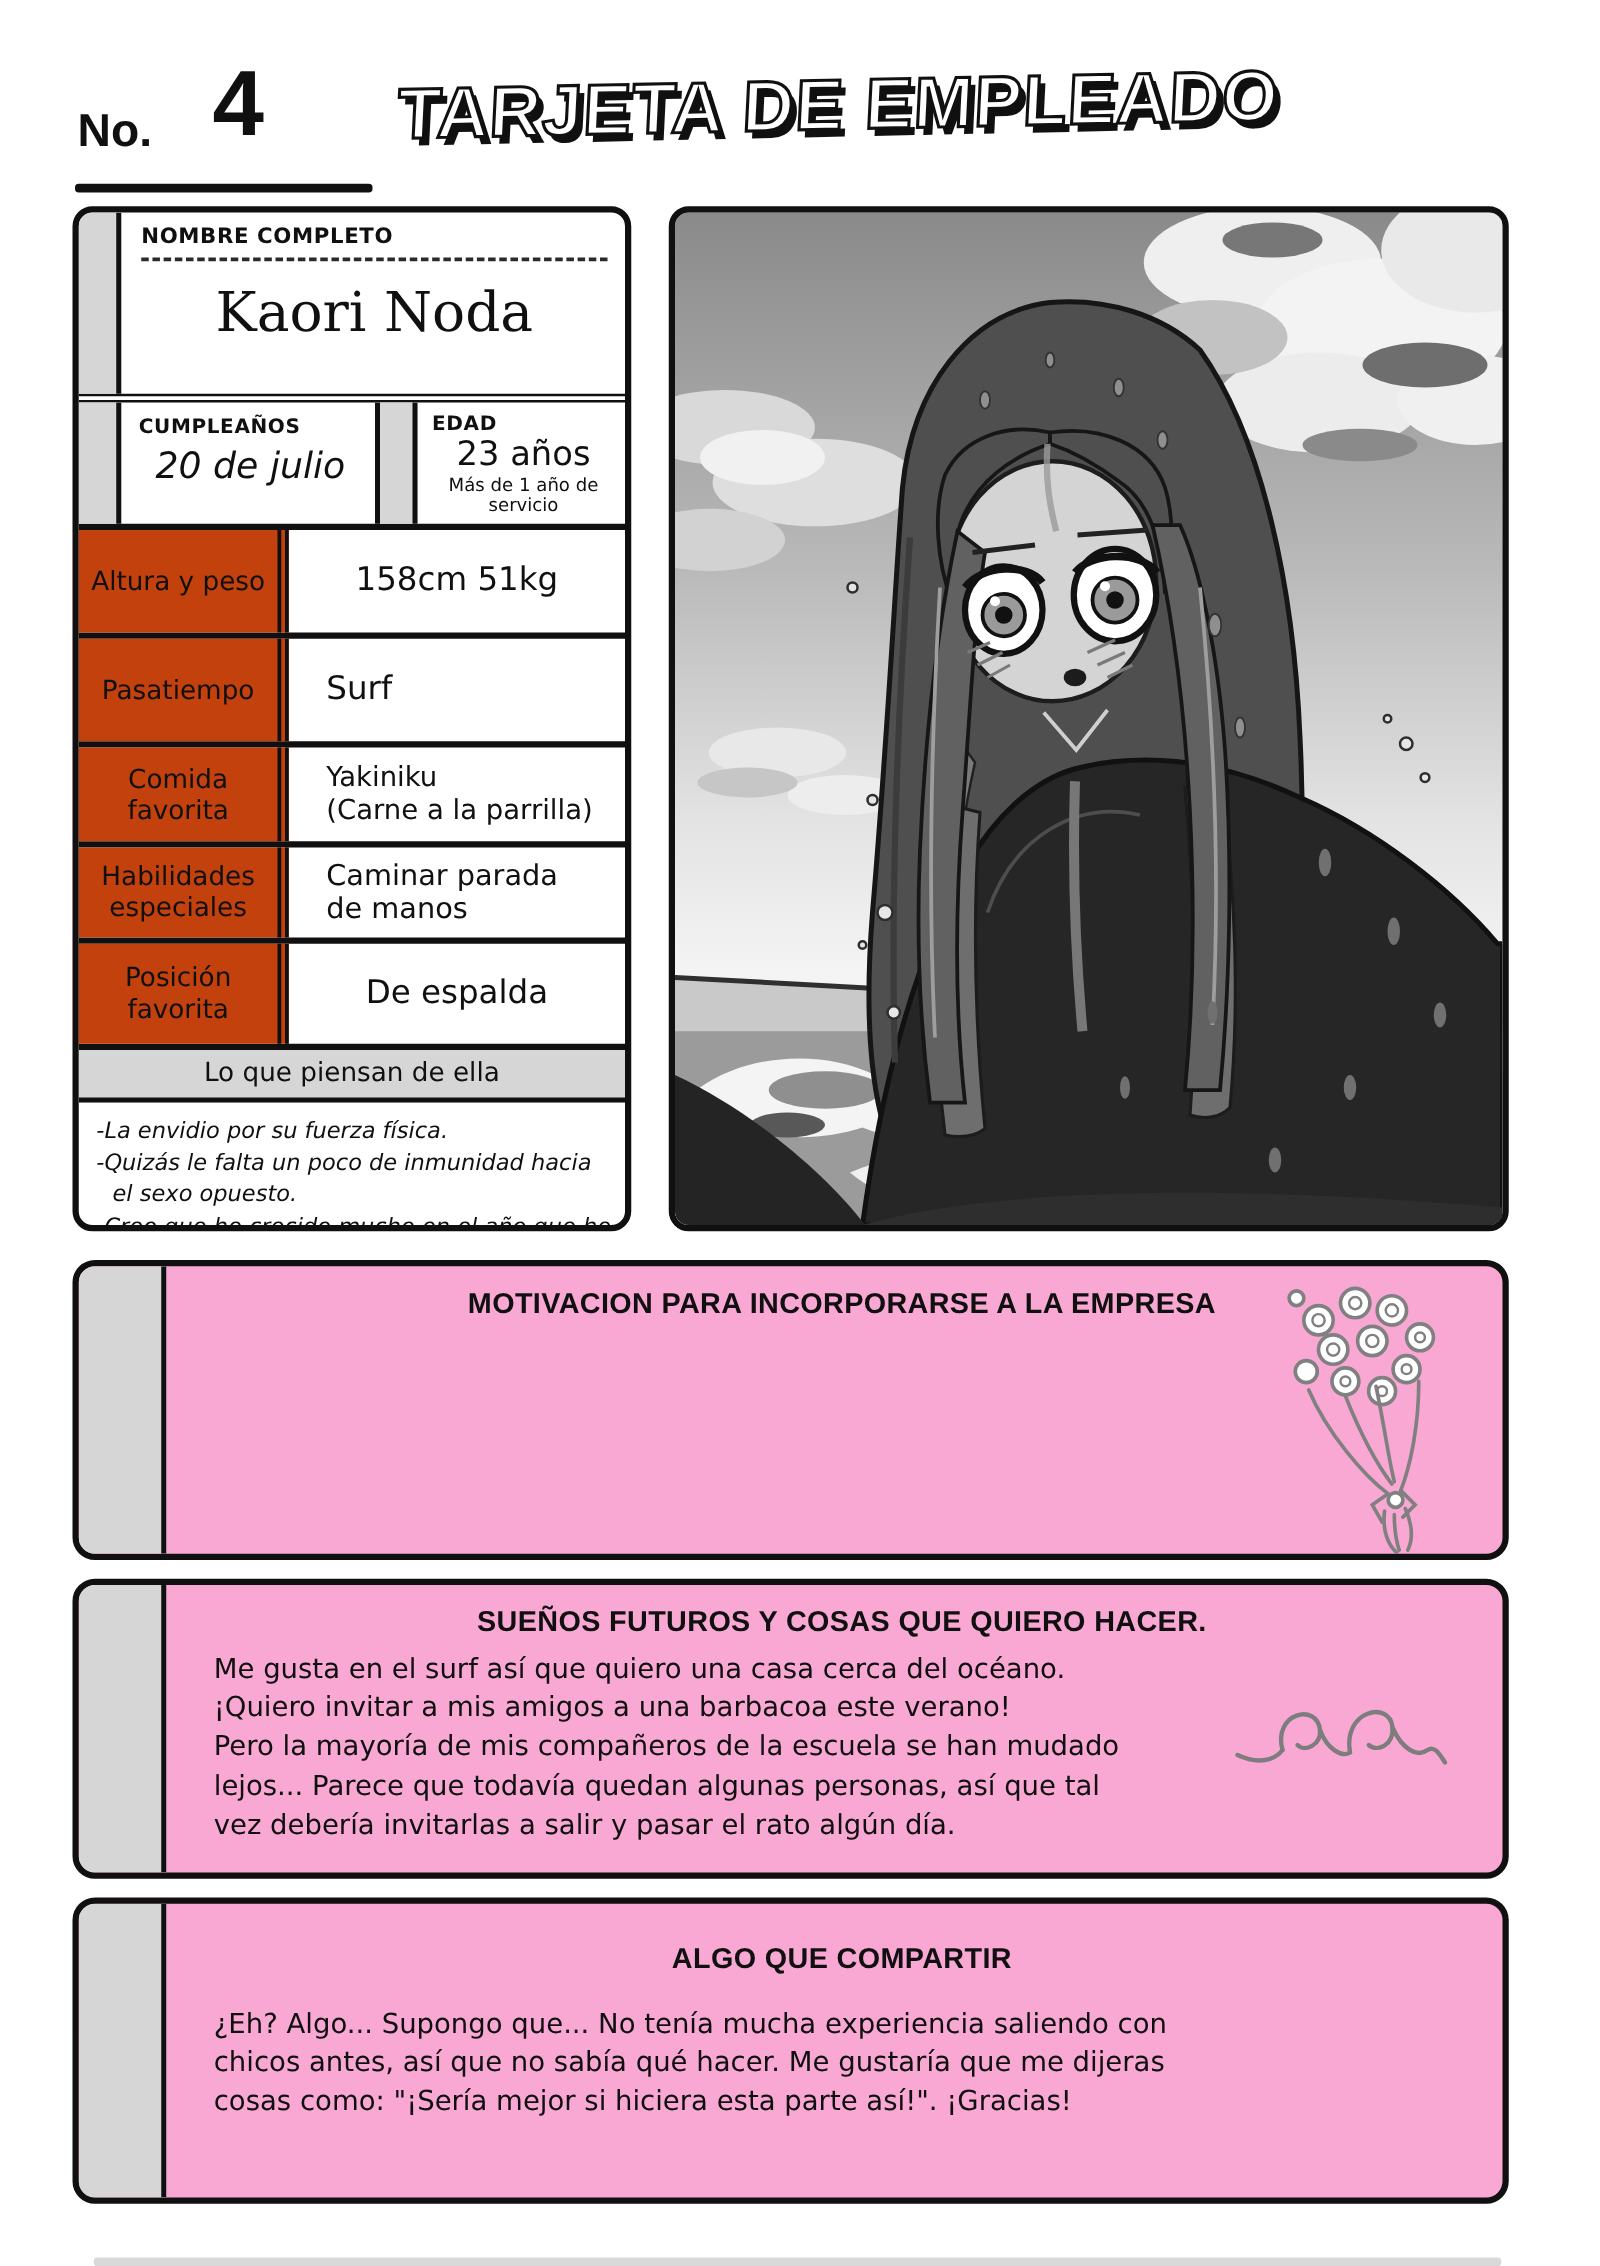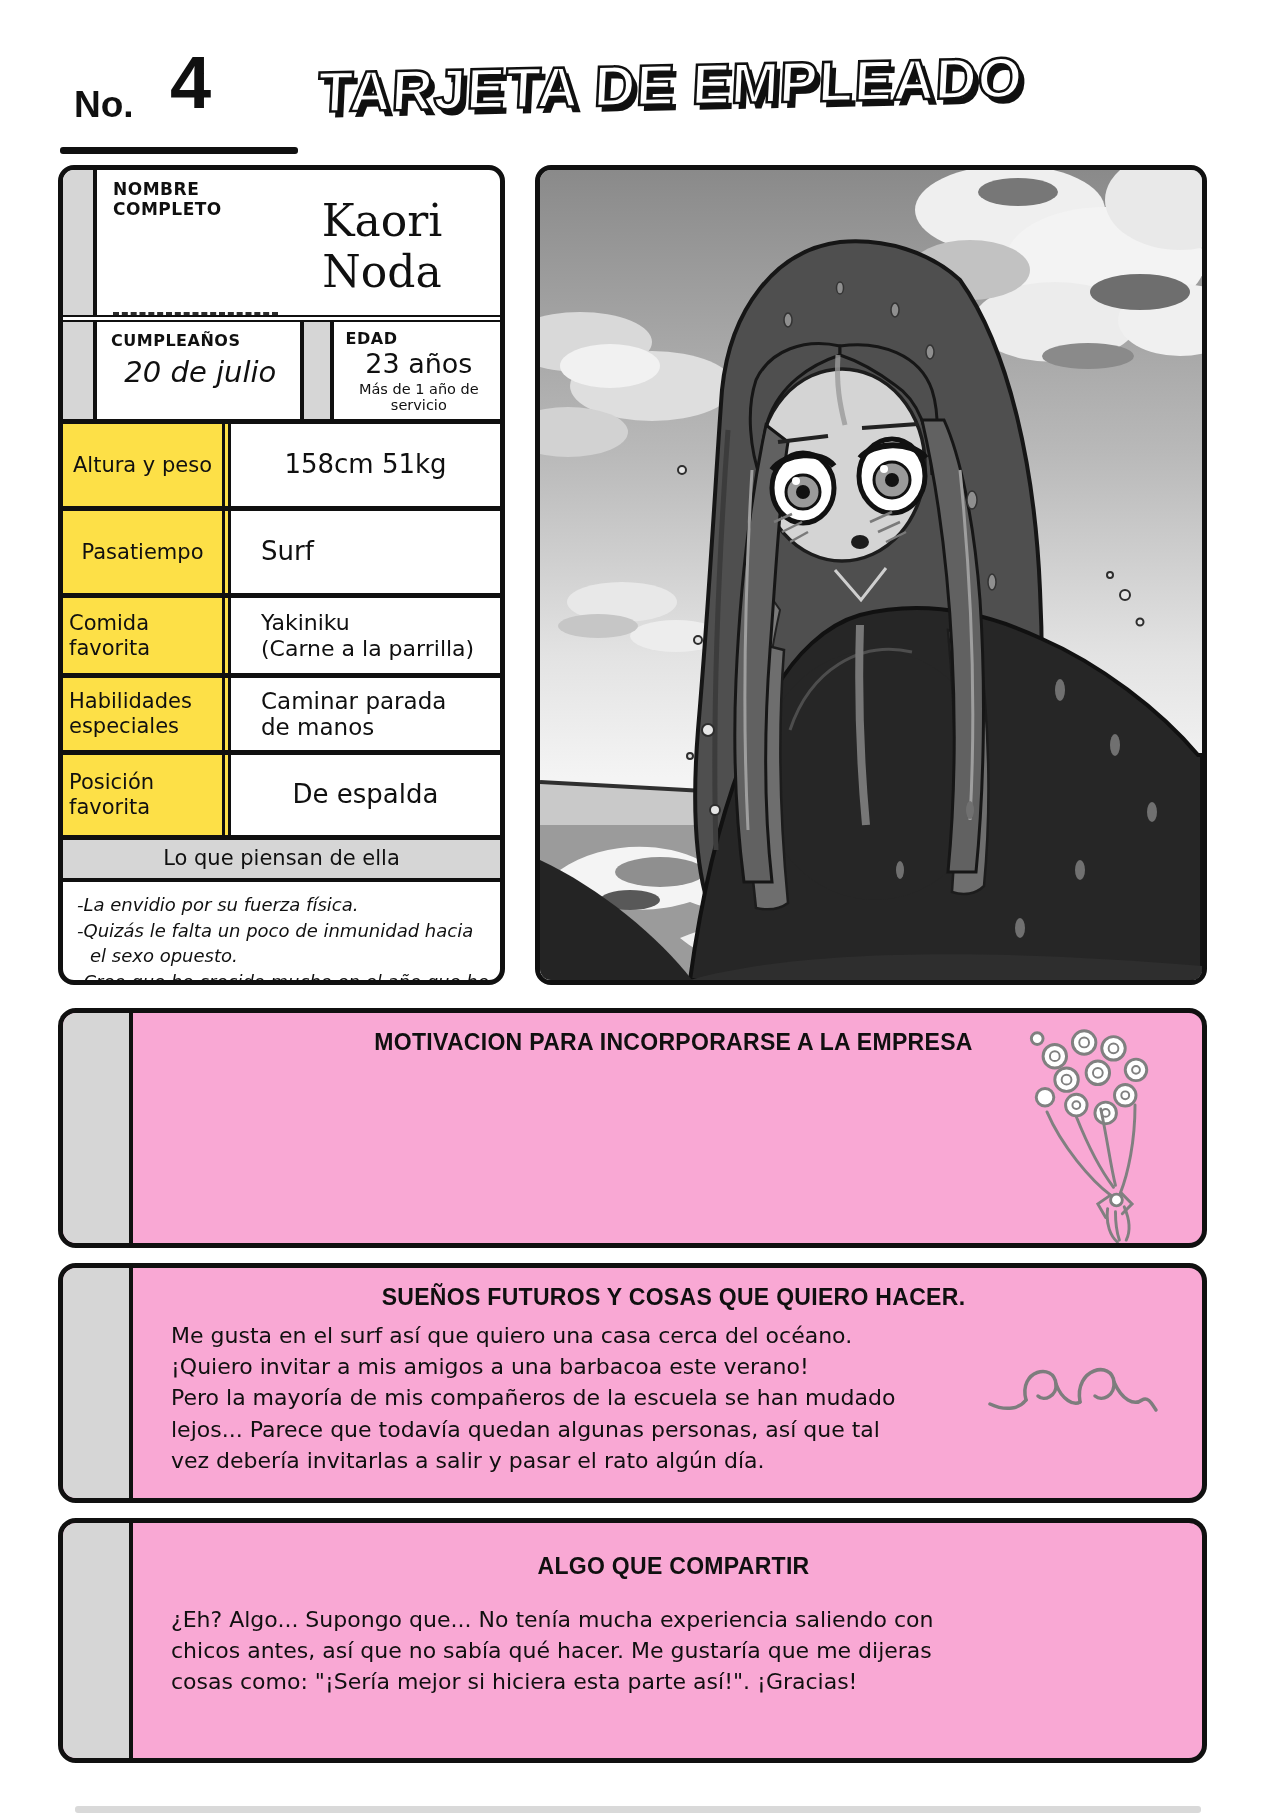--- a/index.html
+++ b/index.html
@@ -1,49 +1,49 @@
 <!DOCTYPE html>
 <html><head>
 <meta charset="utf-8">
 <style>
   html,body{margin:0;padding:0;}
   body{
     width:1280px;height:1813px;position:relative;background:#ffffff;
     font-family:"DejaVu Sans",sans-serif;color:#101010;overflow:hidden;
   }
   
-  .hdr-no-label{position:absolute;left:74px;top:84px;font-size:37px;font-weight:bold;
+  .hdr-no-label{position:absolute;left:62px;top:84px;font-size:37px;font-weight:bold;
     font-family:"Liberation Sans",sans-serif;}
   .hdr-no-value{position:absolute;left:170px;top:40px;font-size:74px;font-weight:bold;
     font-family:"Liberation Sans",sans-serif;}
   .hdr-underline{position:absolute;left:60px;top:147px;width:238px;height:7px;background:#101010;border-radius:3px;}
   .hdr-title{position:absolute;left:318px;top:52px;width:640px;text-align:center;white-space:nowrap;
     font-family:"Liberation Sans",sans-serif;font-weight:bold;font-size:57px;letter-spacing:1px;
     color:#ffffff;-webkit-text-stroke:2.5px #101010;text-shadow:5px 6px 0 #101010;
     transform:rotate(-1.2deg) skewX(-4deg);}
   
   .card{position:absolute;left:58px;top:165px;width:447px;height:820px;border:5px solid #101010;
     border-radius:16px;background:#fff;display:flex;flex-direction:column;overflow:hidden;box-sizing:border-box;}
   .stripe{width:30px;flex:none;background:#d6d6d6;border-right:4px solid #101010;}
   .row-name{height:145px;flex:none;display:flex;border-bottom:7px double #101010;}
-  .name-cell{flex:1;padding:9px 14px 0 16px;display:flex;flex-direction:row;min-width:0;}
+  .name-cell{flex:1;padding:9px 14px 0 16px;display:flex;flex-direction:column;min-width:0;}
   .name-label{font-size:17px;font-weight:bold;letter-spacing:.5px;padding-bottom:7px;border-bottom:3px dashed #2a2a2a;}
   .name-value{font-family:"DejaVu Serif",serif;font-size:44px;text-align:center;margin-top:16px;}
   .row-bday{height:97px;flex:none;display:flex;border-bottom:5px solid #101010;}
   .bday-cell{flex:1.22;padding:9px 10px 0 14px;min-width:0;}
   .cell-label{font-size:16px;font-weight:bold;letter-spacing:.5px;}
   .bday-value{font-size:29px;text-align:center;margin-top:5px;font-style:italic;}
   .mid-stripe{width:26px;flex:none;background:#d6d6d6;border-left:4px solid #101010;border-right:4px solid #101010;}
   .age-cell{flex:1;padding:7px 8px 0 12px;min-width:0;}
   .age-value{font-size:27px;text-align:center;}
   .service-note{font-size:14.5px;text-align:center;margin-top:2px;}
   .attr-row{display:flex;flex:none;border-bottom:5px solid #101010;}
   .h82{height:82px;}.h75{height:75px;}.h72{height:72px;}.h80{height:80px;}
-  .attr-label{width:168px;flex:none;background:#fde047;border-right:9px double #101010;display:flex;
-    align-items:center;justify-content:center;font-size:21px;line-height:1.18;
+  .attr-label{width:168px;flex:none;background:#c2410c;border-right:9px double #101010;display:flex;
+    align-items:center;justify-content:center;text-align:center;font-size:21px;line-height:1.18;
     padding:2px 6px;box-sizing:border-box;}
   .attr-value{flex:1;display:flex;align-items:center;padding-left:30px;font-size:26px;line-height:1.15;white-space:pre-line;}
   .attr-row.centered .attr-value{justify-content:center;padding-left:0;text-align:center;}
   .opinions-header{height:38px;flex:none;background:#d6d6d6;border-bottom:4px solid #101010;
     text-align:center;font-size:21px;line-height:36px;}
   .opinions{flex:1;padding:10px 10px 6px 14px;font-size:18px;line-height:1.42;font-style:italic;}
   .opinion{padding-left:13px;text-indent:-13px;}
   .opinion::before{content:"-";}
   
   .portrait{position:absolute;left:535px;top:165px;width:672px;height:820px;border:5px solid #101010;

